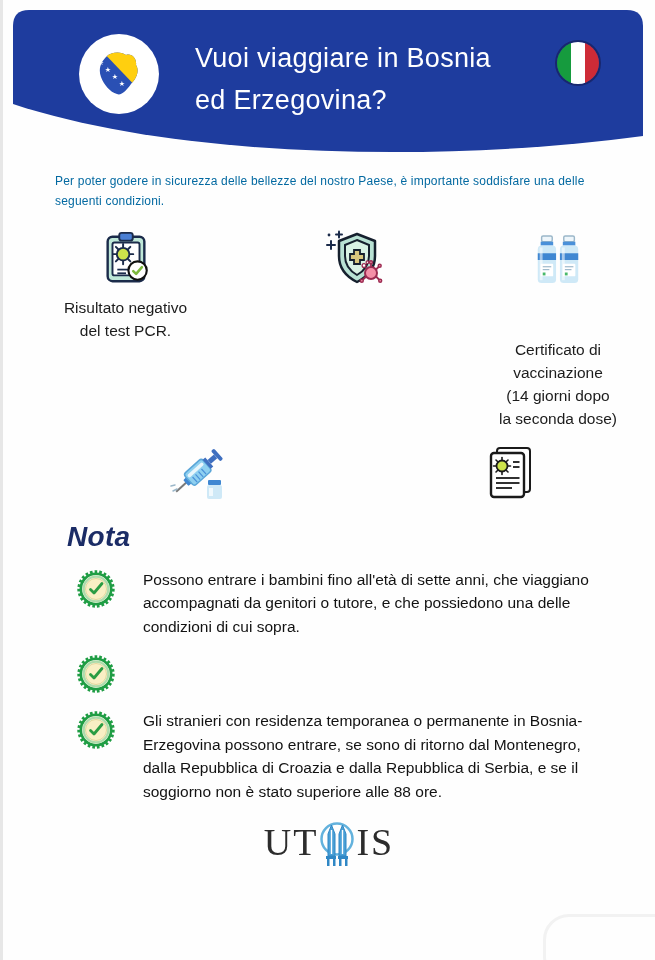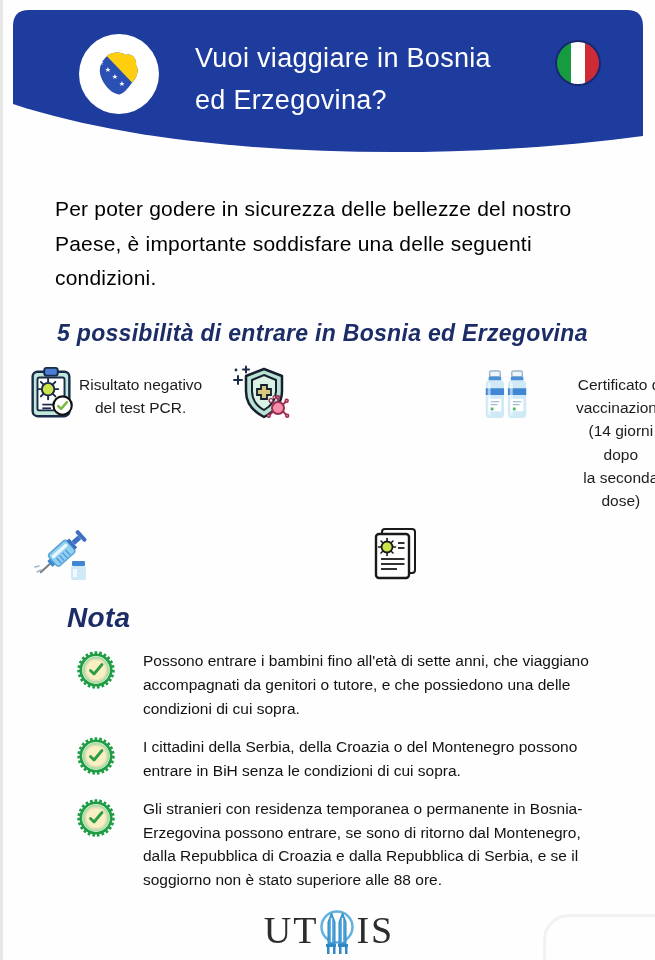--- a/index.html
+++ b/index.html
@@ -26,34 +26,34 @@
     font-size:27px; line-height:1.55; white-space:pre-line; letter-spacing:.3px;
     font-weight:400;
   }
   .italy-circle {
     width:42px; height:42px; border-radius:50%; overflow:hidden;
     border:2px solid #18276f; display:flex; flex:0 0 42px; margin-top:-22px;
   }
   .italy-circle .stripe { flex:1; }
   
   .intro {
-    margin:32px 52px 0 52px; color:#000000;
-    font-size:21px; line-height:1.65; letter-spacing:.2px;
+    margin:12px 52px 0 52px; color:#0369a1;
+    font-size:12px; line-height:1.65; letter-spacing:.2px;
   }
   
   .script-heading {
     font-style:italic; font-weight:bold; color:#1b2c66;
     font-size:23px; margin:24px 0 0 54px; letter-spacing:.3px;
   }
   .nota-heading { margin:20px 0 0 64px; font-size:28px; }
   
   .cond-row { display:flex; }
   .cond-row-1 { margin:16px 14px 0 20px; }
   .cond-row-2 { margin:12px 0 0 28px; }
-  .cond { display:flex; }
+  .cond { display:flex; flex-direction:column; align-items:center; }
   .c1 { width:205px; } .c2 { width:250px; } .c3 { width:160px;gap:42px; }
   .c4 { width:335px; } .c5 { width:285px; }
   .cond-icon { height:58px; display:flex; align-items:flex-end; justify-content:center; }
   .cond-label {
     margin:10px 0 0; font-size:15.5px; line-height:1.5; color:#1c1c1c;
     text-align:center; white-space:pre-line;
   }
   
   .nota-item { display:flex; align-items:flex-start; margin:15px 40px 0 73px;justify-content:space-between; }
   .badge { width:40px; height:40px; flex:0 0 40px; margin:1px 27px 0 0; }
@@ -105,21 +105,20 @@
       <div class="stripe" style="background:#169b3e"></div>
       <div class="stripe" style="background:#ffffff"></div>
       <div class="stripe" style="background:#ce2b37"></div>
     </div>
   </div>
 </header>
 
 <p class="intro">Per poter godere in sicurezza delle bellezze del nostro Paese, è importante soddisfare una delle seguenti condizioni.</p>
 
 <section>
-  <h2 class="script-heading">5 possibilità di entrare in Bosnia ed Erzegovina</h2>
 
   <div class="cond-row cond-row-1">
 
     <div class="cond c1">
       <span class="cond-icon">
         <svg width="56" height="56" viewBox="0 0 58 58">
           <rect x="10" y="7" width="38" height="46" rx="5" fill="#bfe8d8" stroke="#1b2b4a" stroke-width="2.5"></rect>
           <rect x="15" y="13" width="28" height="34" rx="2" fill="#ffffff" stroke="#1b2b4a" stroke-width="2"></rect>
           <rect x="22" y="3" width="14" height="8" rx="2.5" fill="#4a7fd4" stroke="#1b2b4a" stroke-width="2"></rect>
           <circle cx="26" cy="25" r="6.5" fill="#cde34b" stroke="#1b2b4a" stroke-width="2"></circle>
@@ -282,21 +281,20 @@
   </div>
 
   <div class="nota-item">
     <svg class="badge" viewBox="0 0 40 40">
       <circle cx="20" cy="20" r="17" fill="none" stroke="#1f9d44" stroke-width="3.4" stroke-dasharray="2.6 2"></circle>
       <circle cx="20" cy="20" r="15.2" fill="#e8f6e0" stroke="#1f9d44" stroke-width="2.6"></circle>
       <circle cx="20" cy="20" r="12.3" fill="none" stroke="#aedbaa" stroke-width="2.2"></circle>
       <circle cx="20" cy="20" r="10.5" fill="#f9efc4" stroke="#e4d79a" stroke-width="1"></circle>
       <path d="M14.5,20.5 L18,24 L26,14.5" stroke="#2a9c43" stroke-width="2.8" fill="none" stroke-linecap="round" stroke-linejoin="round"></path>
     </svg>
-    <p class="nota-text">I cittadini della Serbia, della Croazia o del Montenegro possono entrare in BiH senza le condizioni di cui sopra.</p>
   </div>
 
   <div class="nota-item">
     <svg class="badge" viewBox="0 0 40 40">
       <circle cx="20" cy="20" r="17" fill="none" stroke="#1f9d44" stroke-width="3.4" stroke-dasharray="2.6 2"></circle>
       <circle cx="20" cy="20" r="15.2" fill="#e8f6e0" stroke="#1f9d44" stroke-width="2.6"></circle>
       <circle cx="20" cy="20" r="12.3" fill="none" stroke="#aedbaa" stroke-width="2.2"></circle>
       <circle cx="20" cy="20" r="10.5" fill="#f9efc4" stroke="#e4d79a" stroke-width="1"></circle>
       <path d="M14.5,20.5 L18,24 L26,14.5" stroke="#2a9c43" stroke-width="2.8" fill="none" stroke-linecap="round" stroke-linejoin="round"></path>
     </svg>

